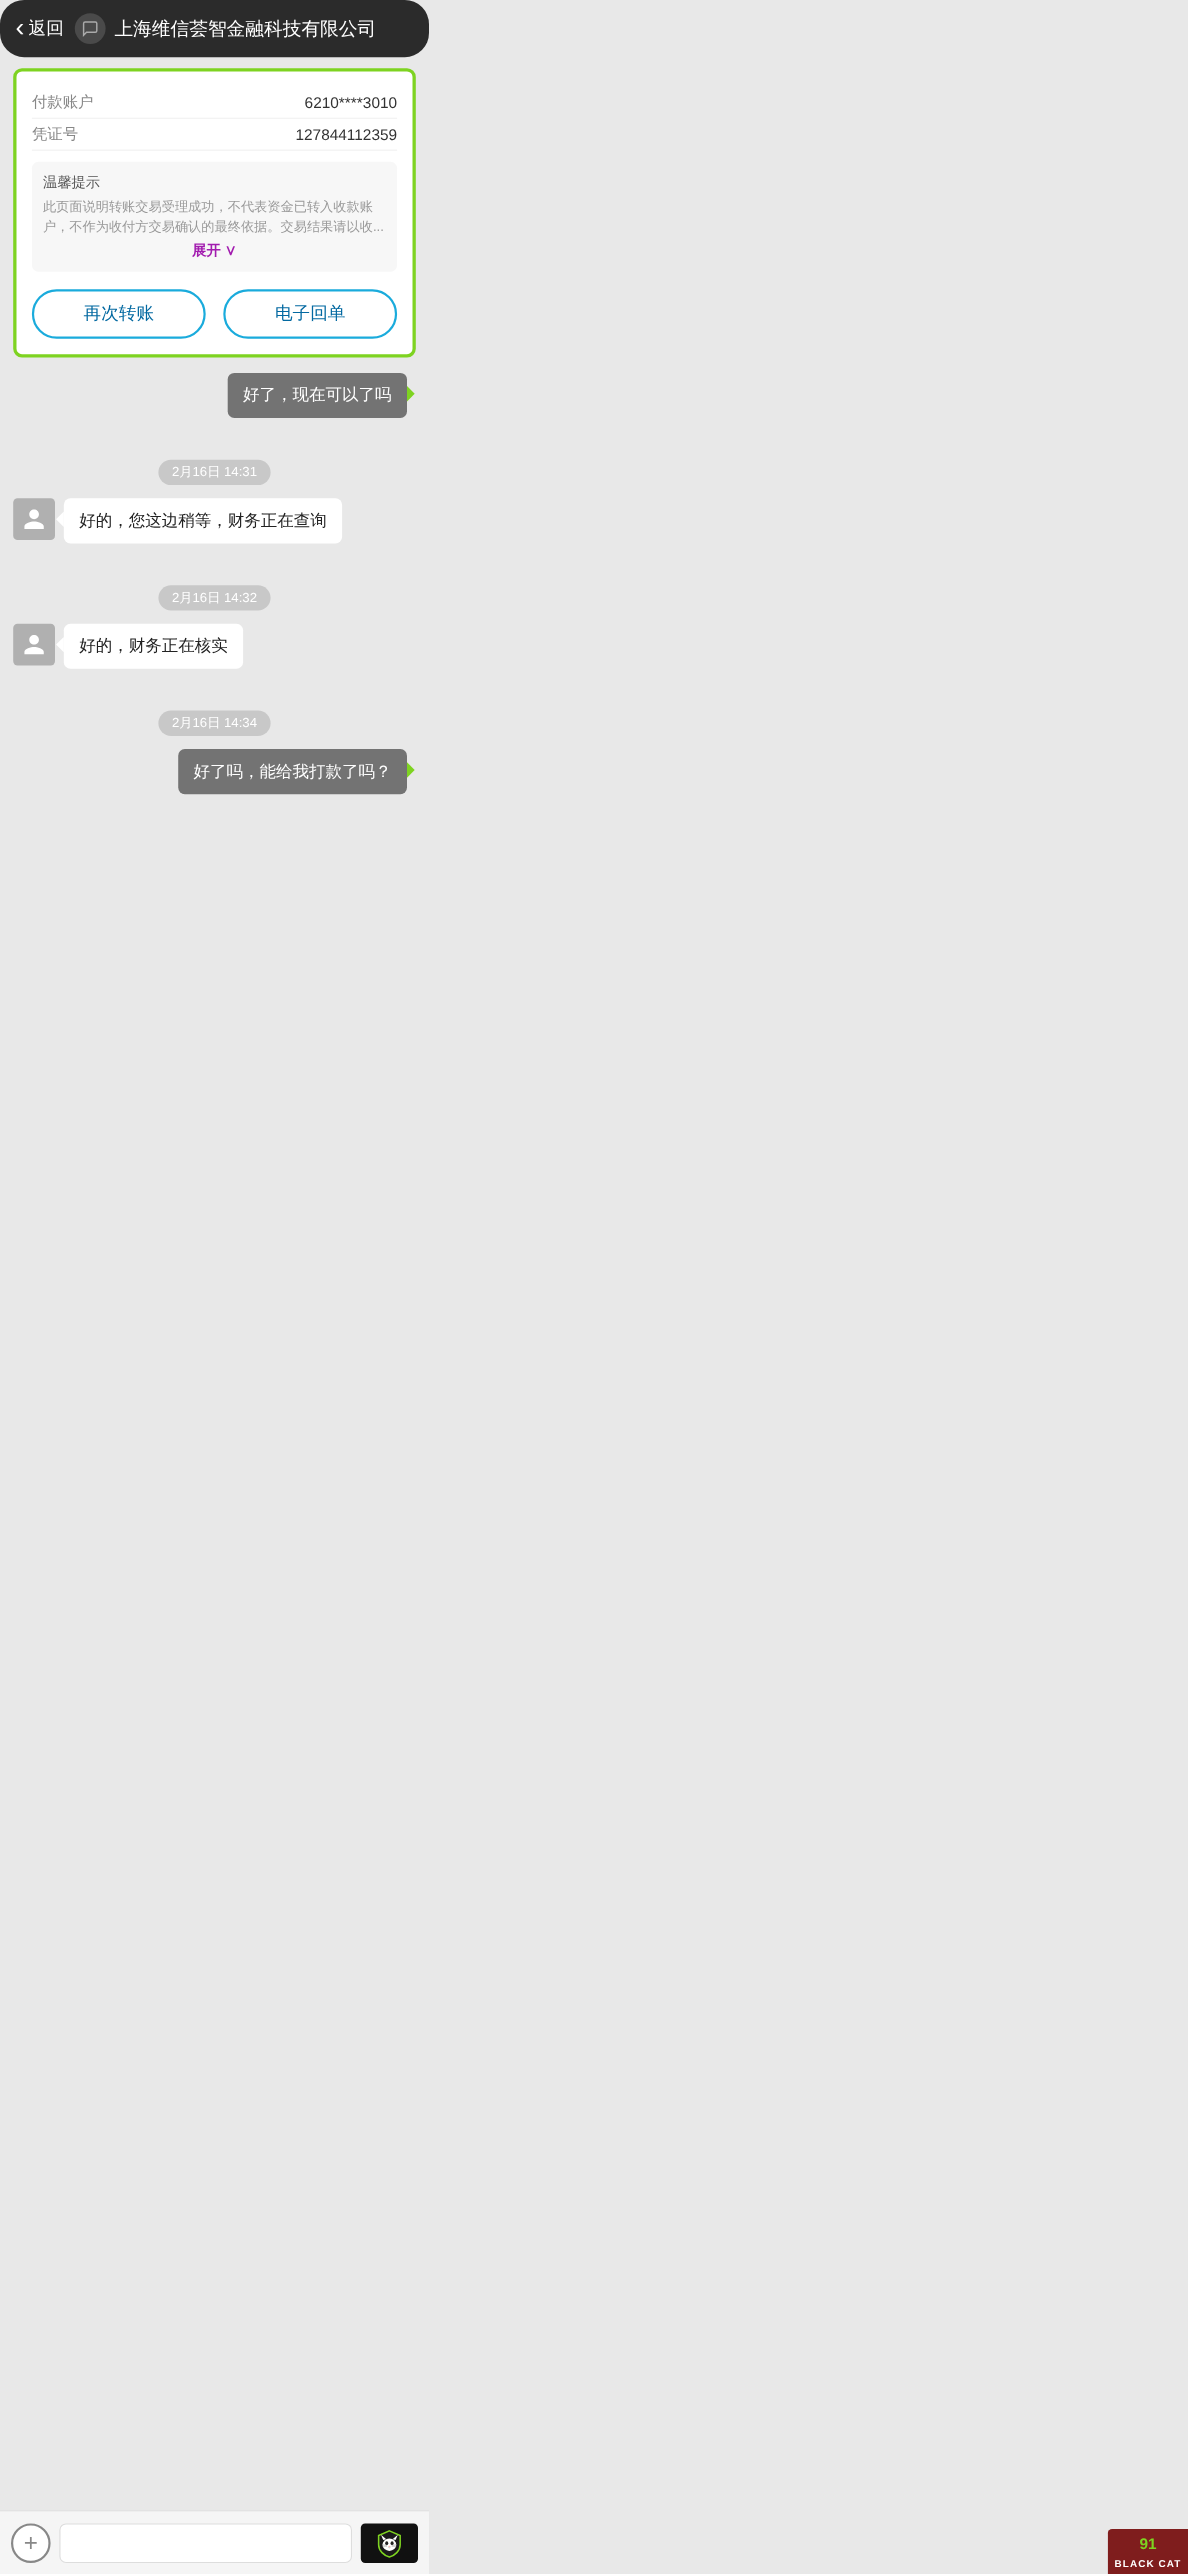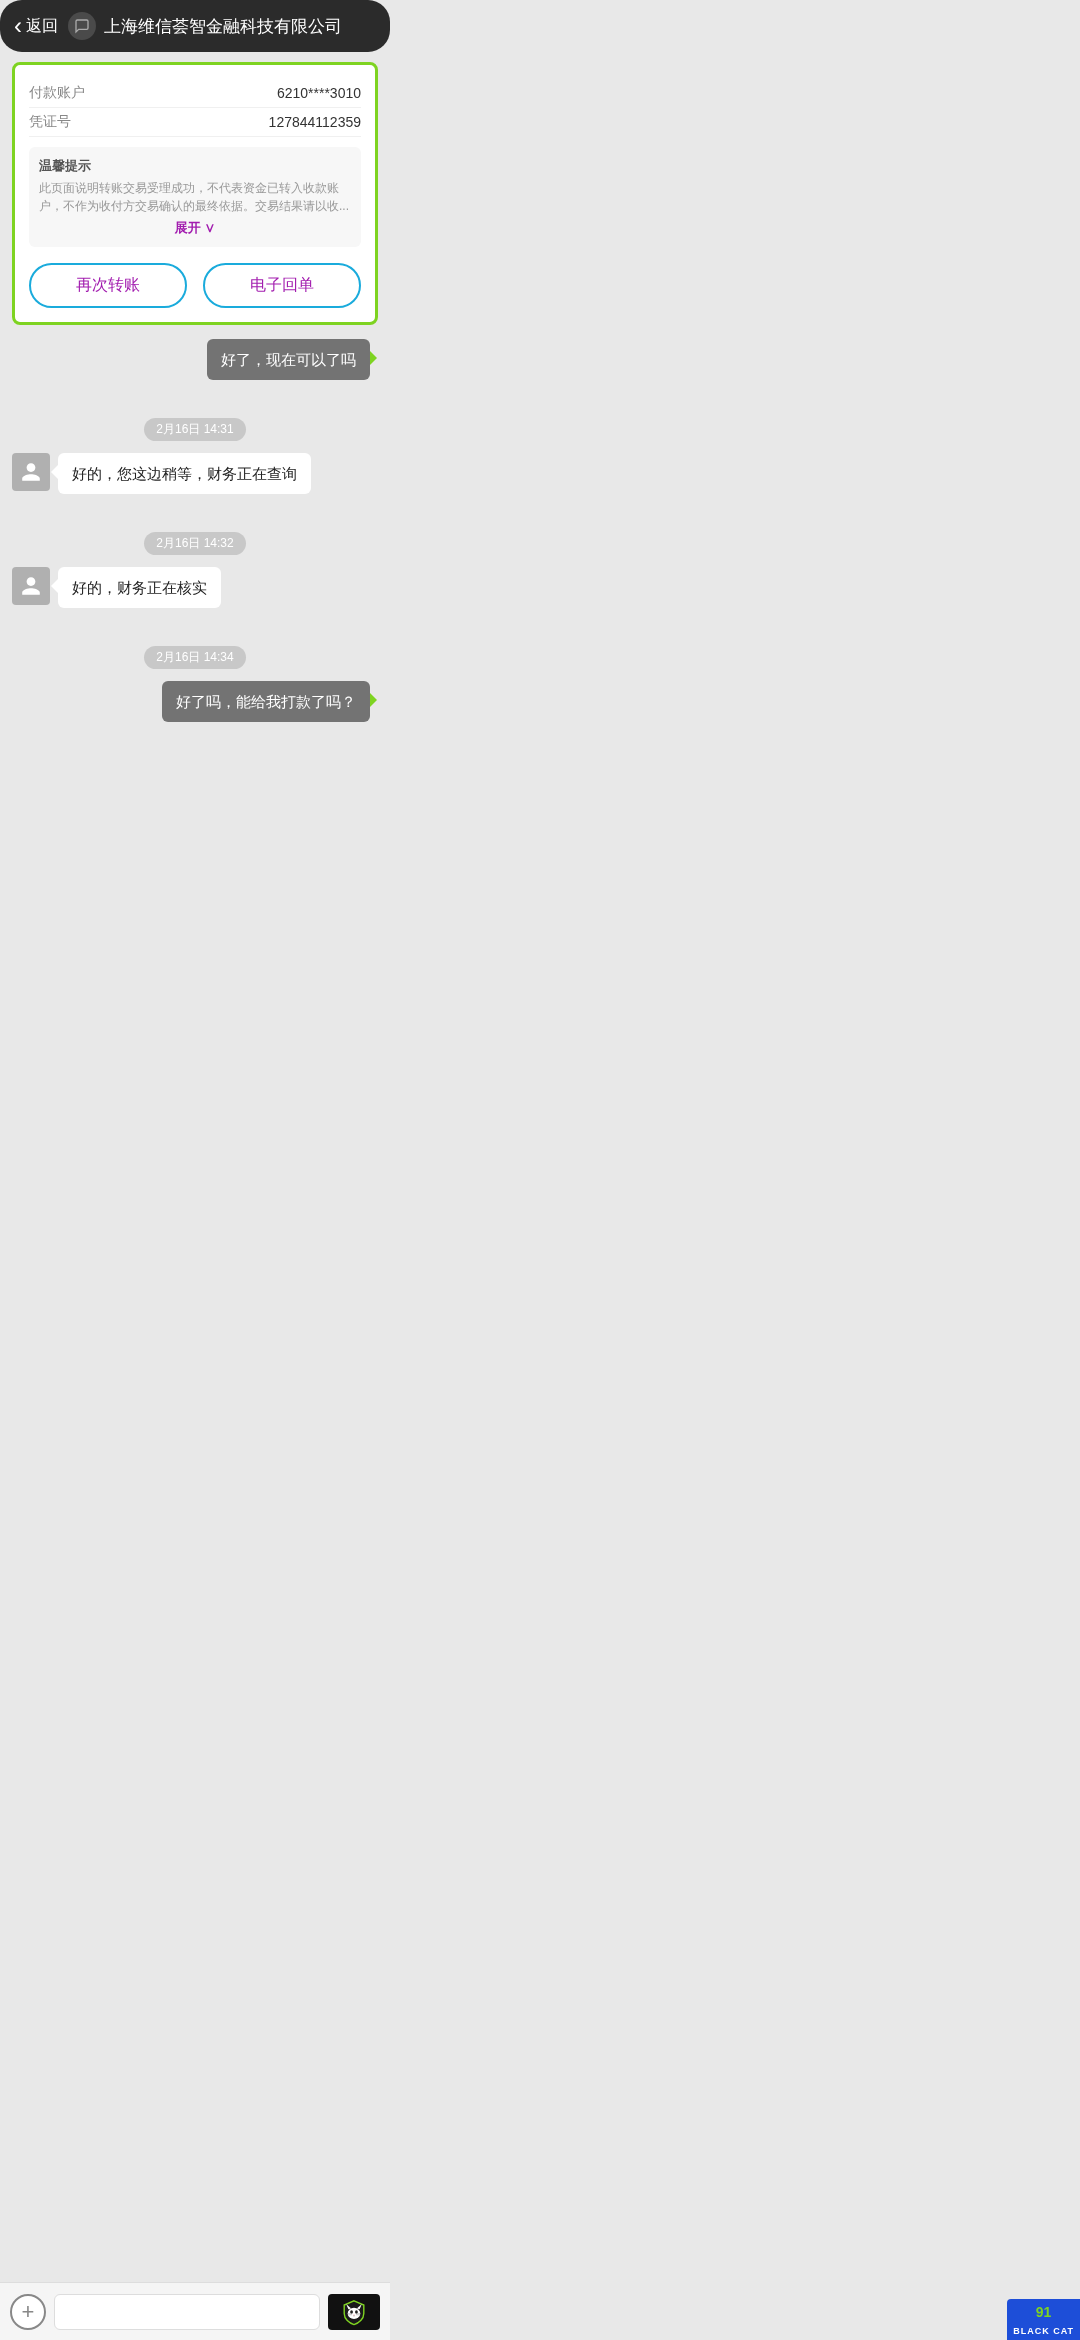--- a/index.html
+++ b/index.html
@@ -99,21 +99,21 @@
 
     .notice-box {
       background: #f7f7f7;
       border-radius: 6px;
       padding: 10px;
       margin: 10px 0;
     }
     .notice-title {
       color: #555;
       font-size: 13px;
-      font-weight: 700;
+      font-weight: 400;
       margin-bottom: 4px;
     }
     .notice-text {
       color: #999;
       font-size: 12px;
       line-height: 1.5;
     }
     .expand-link {
       color: #a21caf;
       font-size: 13px;
@@ -127,21 +127,21 @@
     .btn-row {
       display: flex;
       gap: 16px;
       margin-top: 16px;
       justify-content: center;
     }
     .action-btn {
       flex: 1;
       border: 2px solid #1aabdc;
       background: #fff;
-      color: #a21caf;
+      color: #0369a1;
       border-radius: 999px;
       padding: 10px 0;
       font-size: 16px;
       text-align: center;
       cursor: pointer;
     }
 
     
     .time-divider {
       text-align: center;
@@ -269,21 +269,21 @@
     .blackcat-btn svg {
       width: 28px;
       height: 28px;
     }
 
     
     .watermark {
       position: fixed;
       bottom: 0;
       right: 0;
-      background: #1d4ed8;
+      background: #7f1d1d;
       color: #fff;
       font-size: 9px;
       font-weight: bold;
       letter-spacing: 1px;
       padding: 2px 6px 2px 6px;
       border-top-left-radius: 4px;
       line-height: 1.6;
       text-align: center;
     }
     .watermark .num {

